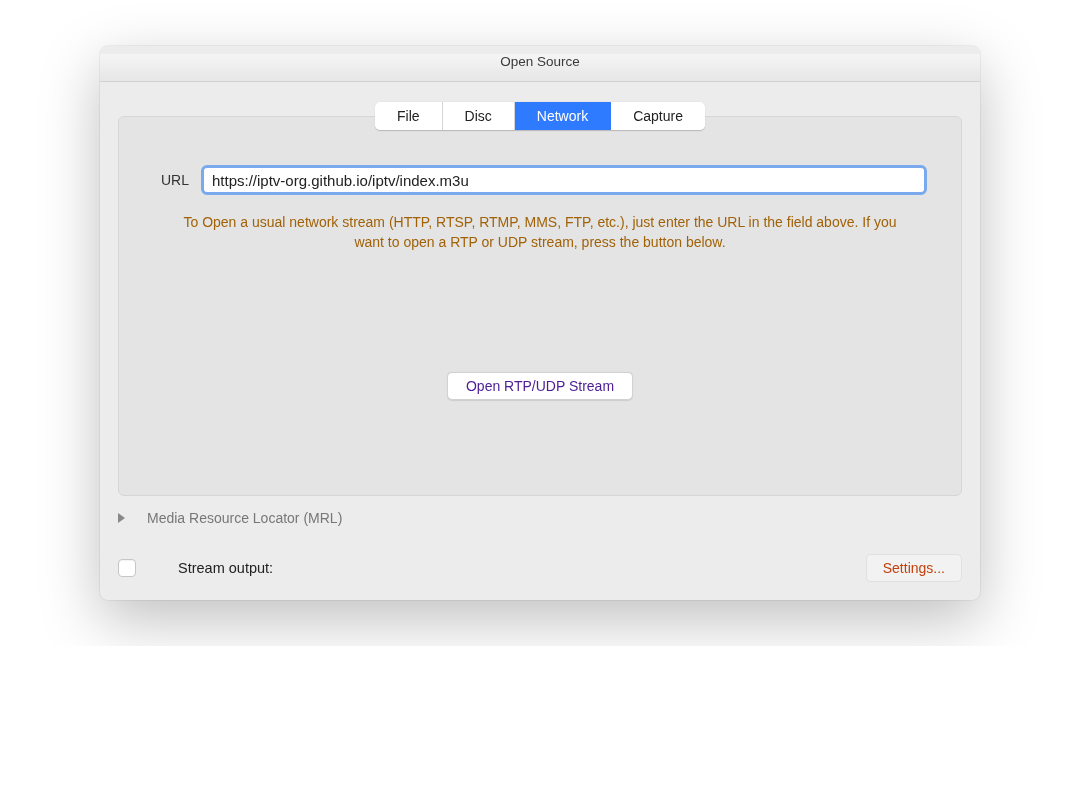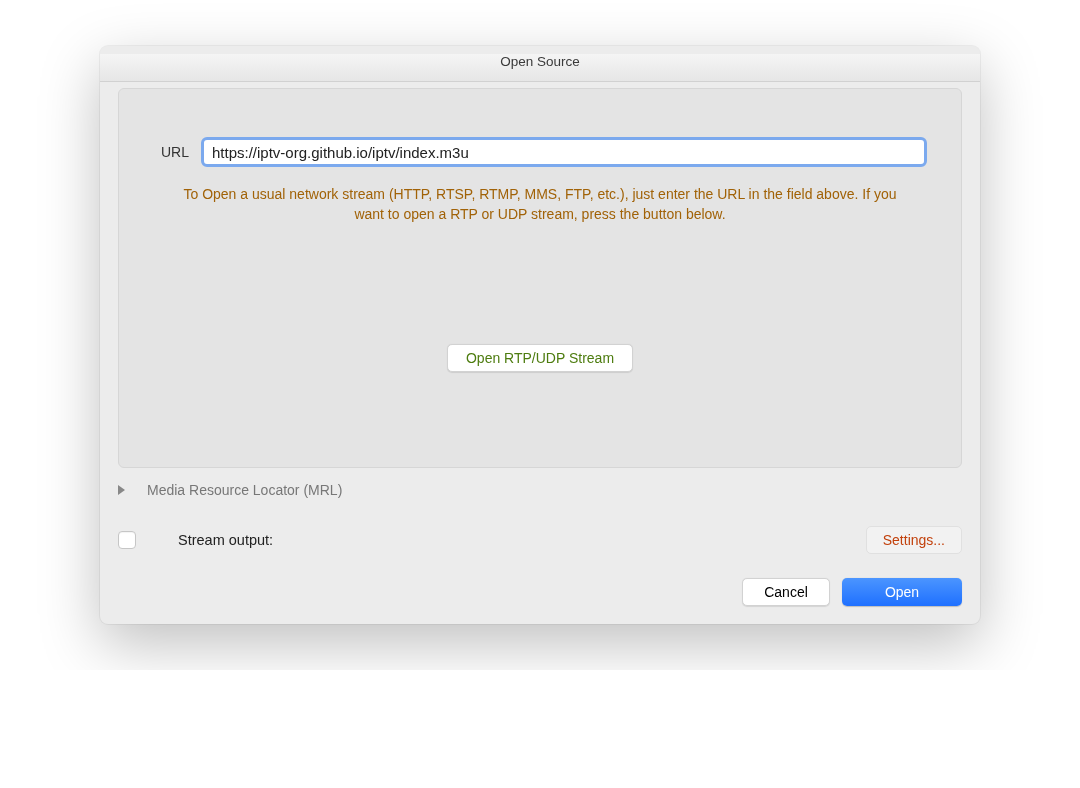--- a/index.html
+++ b/index.html
@@ -113,21 +113,21 @@
       display: flex;
       justify-content: center;
       margin-top: 120px;
     }
     .btn {
       background: #ffffff;
       border: 1px solid #d2d2d2;
       border-radius: 5px;
       font-size: 14px;
       padding: 5px 18px;
-      color: #4d7c0f;
+      color: #4c1d95;
       box-shadow: 0 0.5px 1px rgba(0,0,0,0.1);
       cursor: default;
     }
     .mrl-row {
       display: flex;
       align-items: center;
       gap: 22px;
       margin-top: 14px;
       color: #777777;
       font-size: 14px;
@@ -199,37 +199,41 @@
     }
   </style>
 </head>
 <body>
 
 <div class="window">
   <div class="titlebar">
     <span>Open Source</span>
   </div>
   <div class="content">
+    <div class="tabs">
+      <div class="tabstrip">
+        <button class="tab">File</button>
+        <button class="tab">Disc</button>
+        <button class="tab active">Network</button>
+        <button class="tab">Capture</button>
+      </div>
+    </div>
     <div class="panel">
       <div class="url-row">
         <span class="url-label">URL</span>
         <input class="url-input" type="text" value="https://iptv-org.github.io/iptv/index.m3u" style="">
       </div>
       <div class="hint">To Open a usual network stream (HTTP, RTSP, RTMP, MMS, FTP, etc.), just enter the URL in the field above. If you want to open a RTP or UDP stream, press the button below.</div>
       <div class="rtp-wrap">
         <button class="btn">Open RTP/UDP Stream</button>
       </div>
     </div>
     <div class="mrl-row">
       <span class="disclosure"></span>
       <span>Media Resource Locator (MRL)</span>
     </div>
     <div class="stream-row">
       <span class="checkbox"></span>
       <span class="stream-label">Stream output:</span>
       <button class="settings-btn">Settings...</button>
     </div>
-    <div class="footer">
-      <button class="btn-secondary">Cancel</button>
-      <button class="btn-primary">Open</button>
-    </div>
   </div>
 </div>
 
 </body></html>

